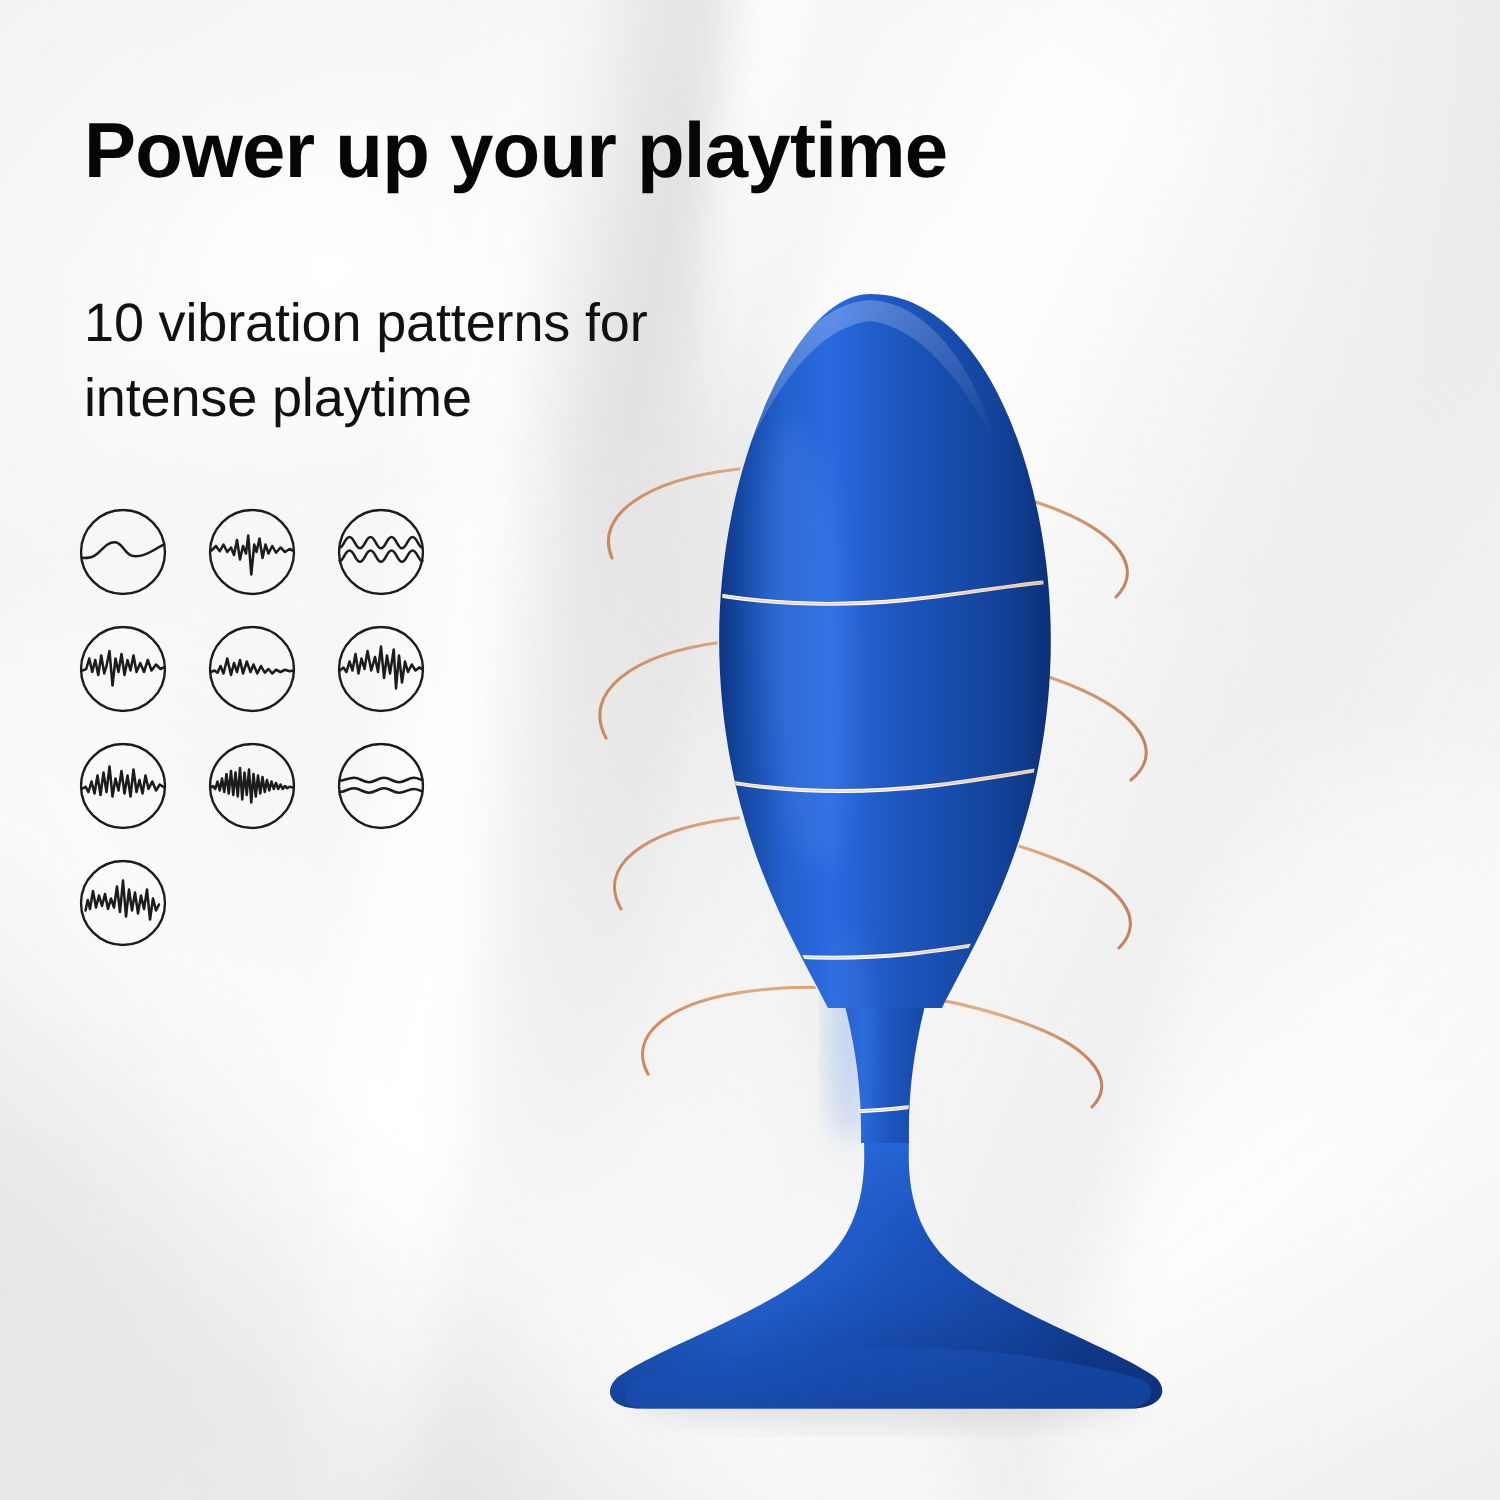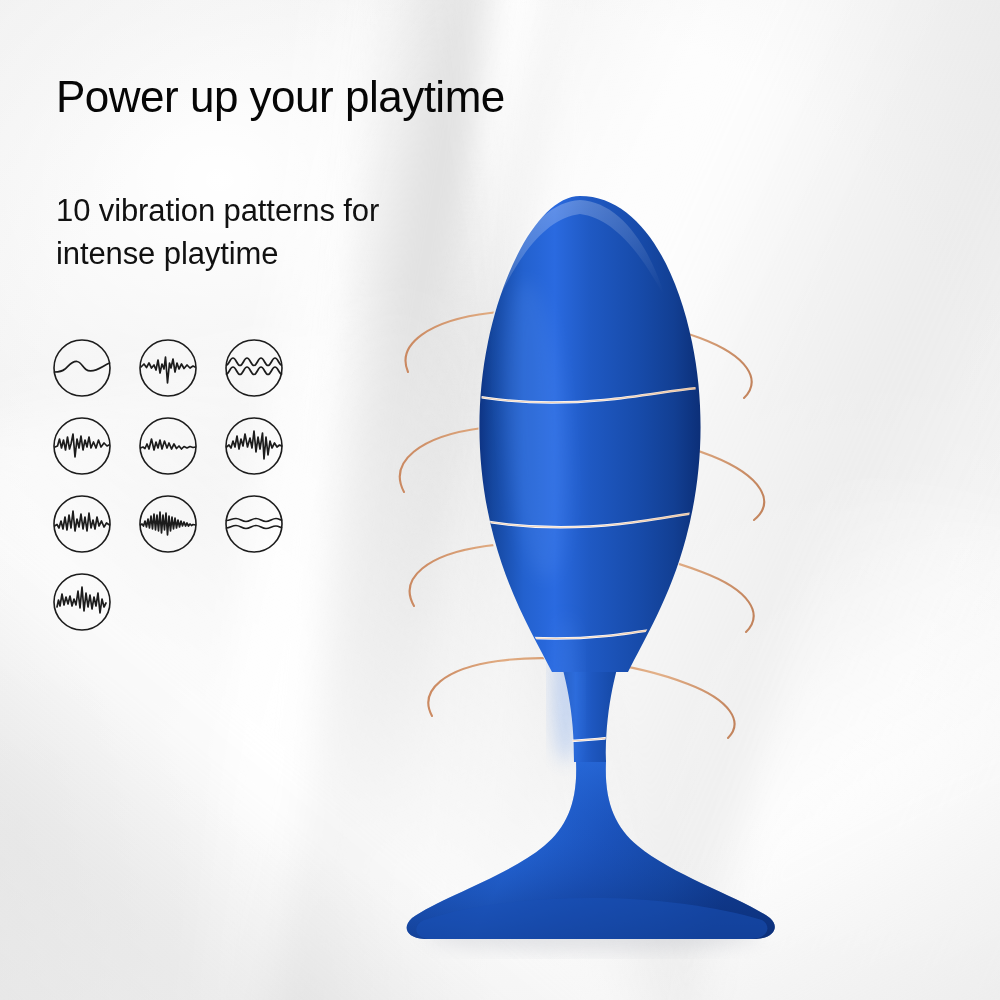--- a/index.html
+++ b/index.html
@@ -95,32 +95,32 @@
     position: absolute; inset: 0;
     background: radial-gradient(ellipse 85% 80% at 50% 45%,
         rgba(255,255,255,0) 55%, rgba(228,228,228,0.55) 100%);
   }
 
   
   .headline {
     position: absolute;
     left: 56px;
     top: 74px;
-    font-size: 44px;
-    font-weight: normal;
+    font-size: 52px;
+    font-weight: bold;
     letter-spacing: -0.5px;
     color: #060606;
     line-height: 1.05;
     white-space: nowrap;
   }
   .subhead {
     position: absolute;
     left: 56px;
     top: 190px;
-    font-size: 31px;
+    font-size: 36px;
     font-weight: normal;
     color: #111111;
     line-height: 1.38;
     letter-spacing: -0.1px;
   }
   .subhead div { display: block; }
 
   
   .pattern-grid {
     position: absolute;

